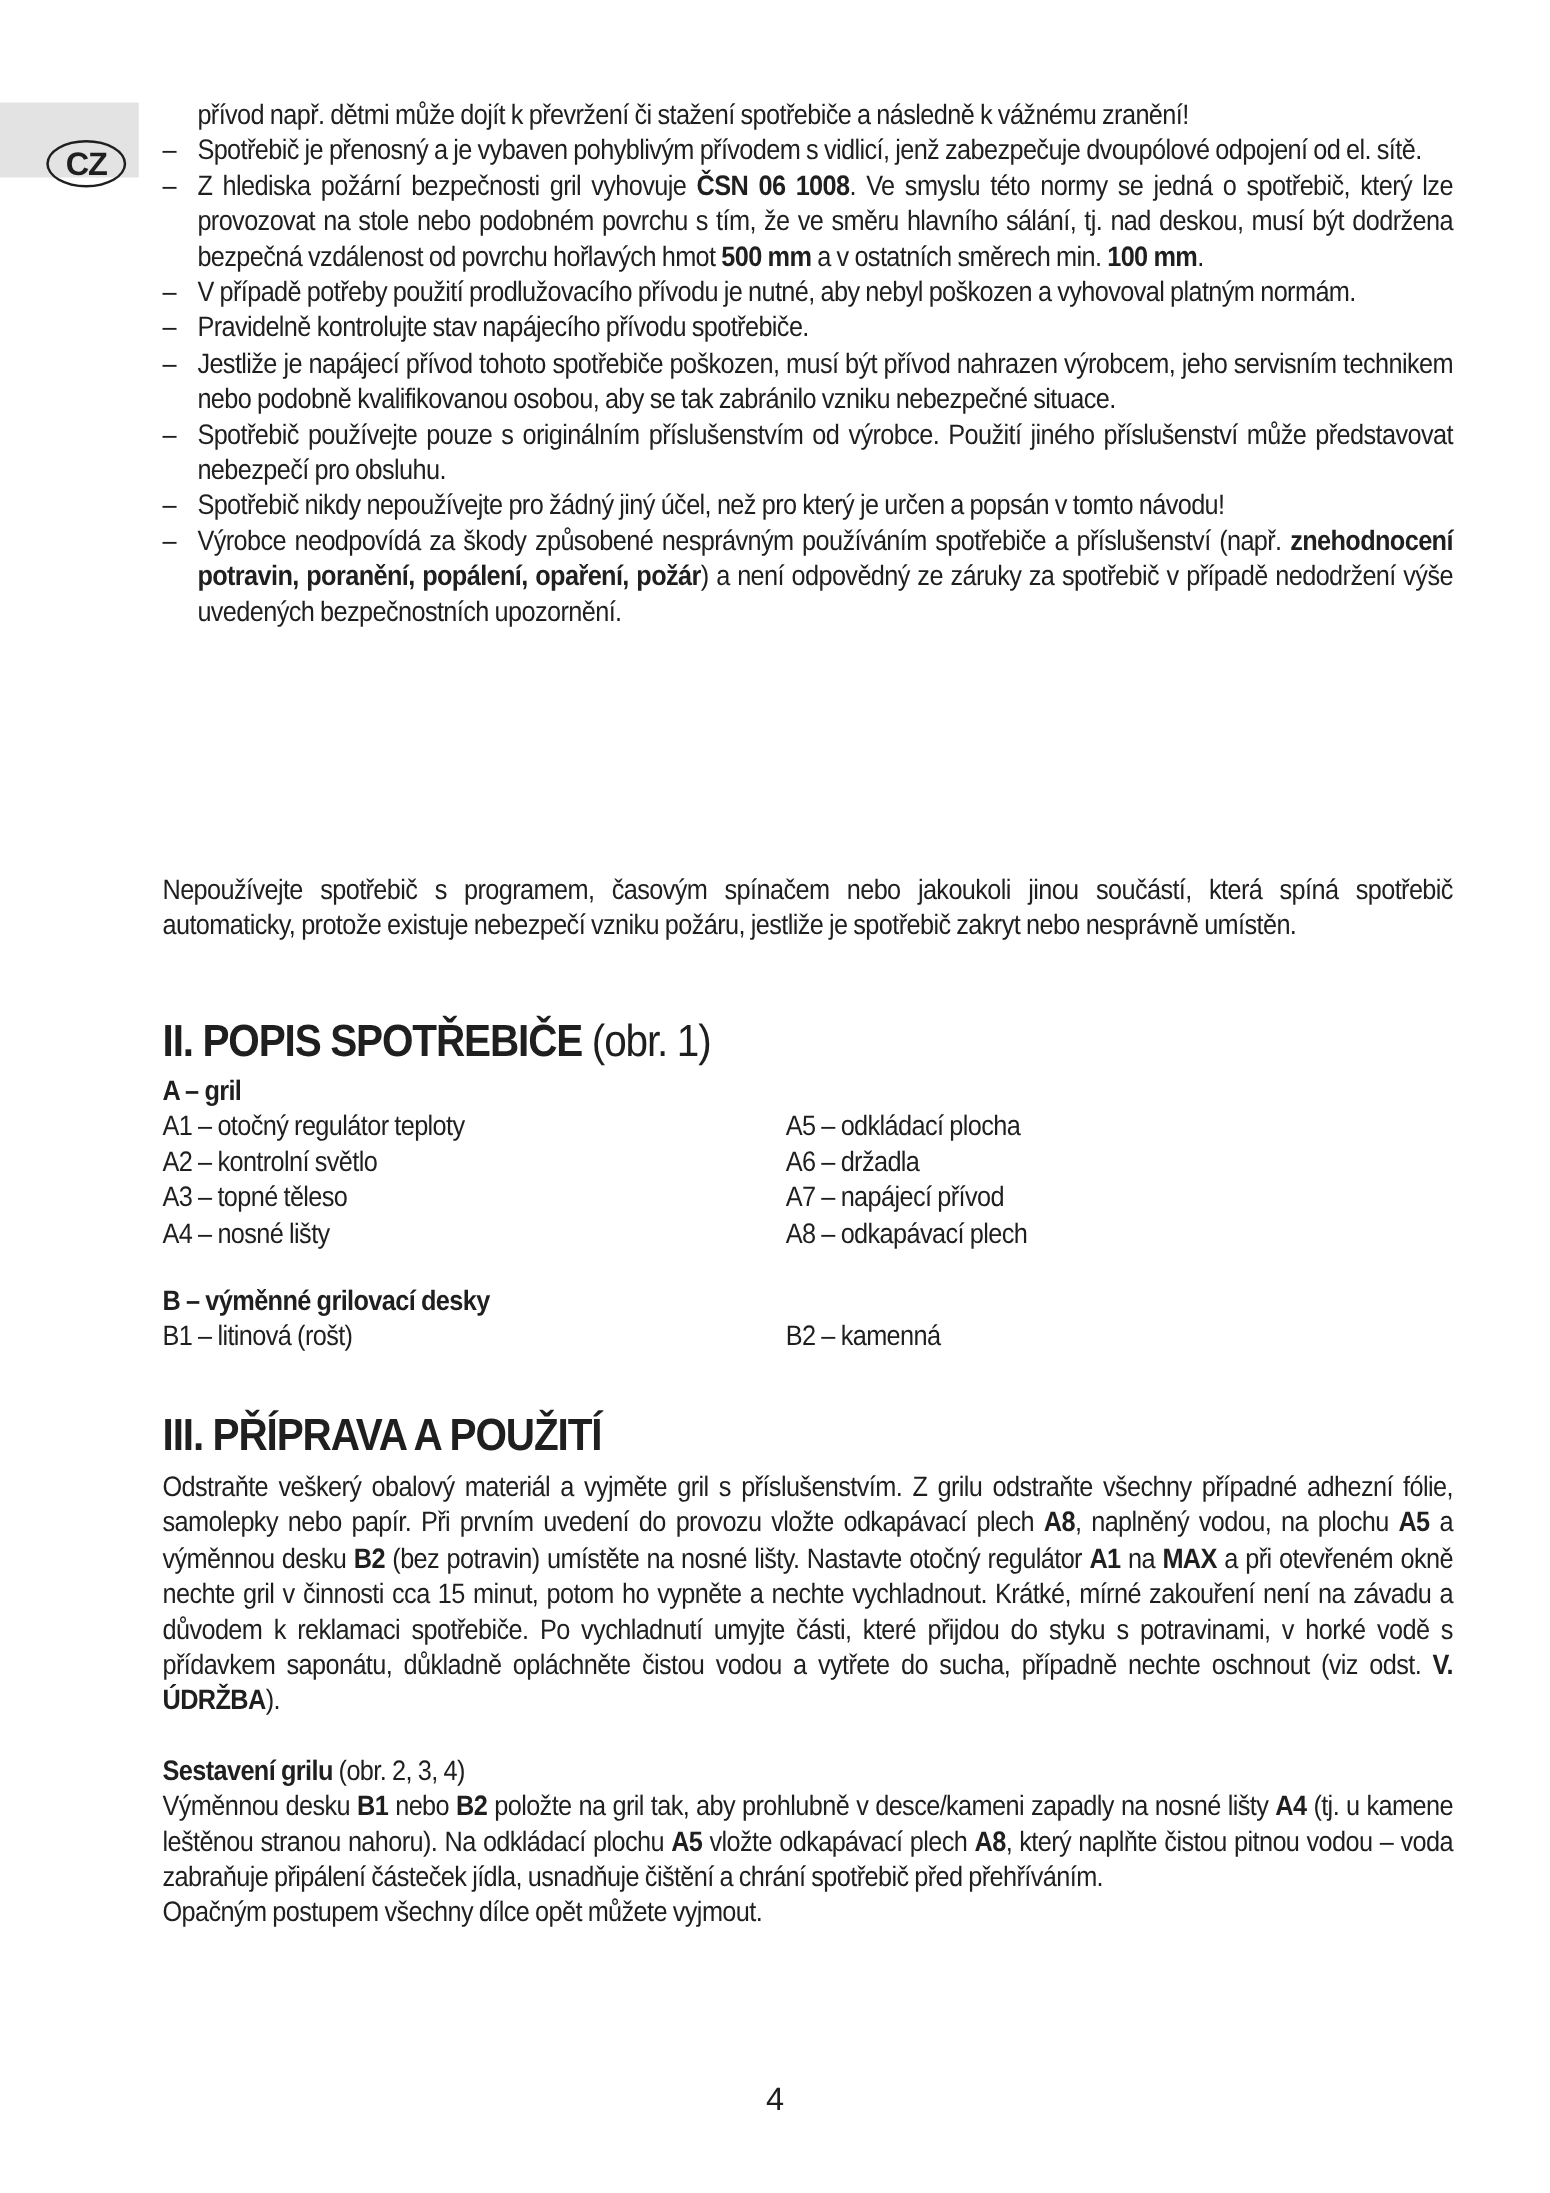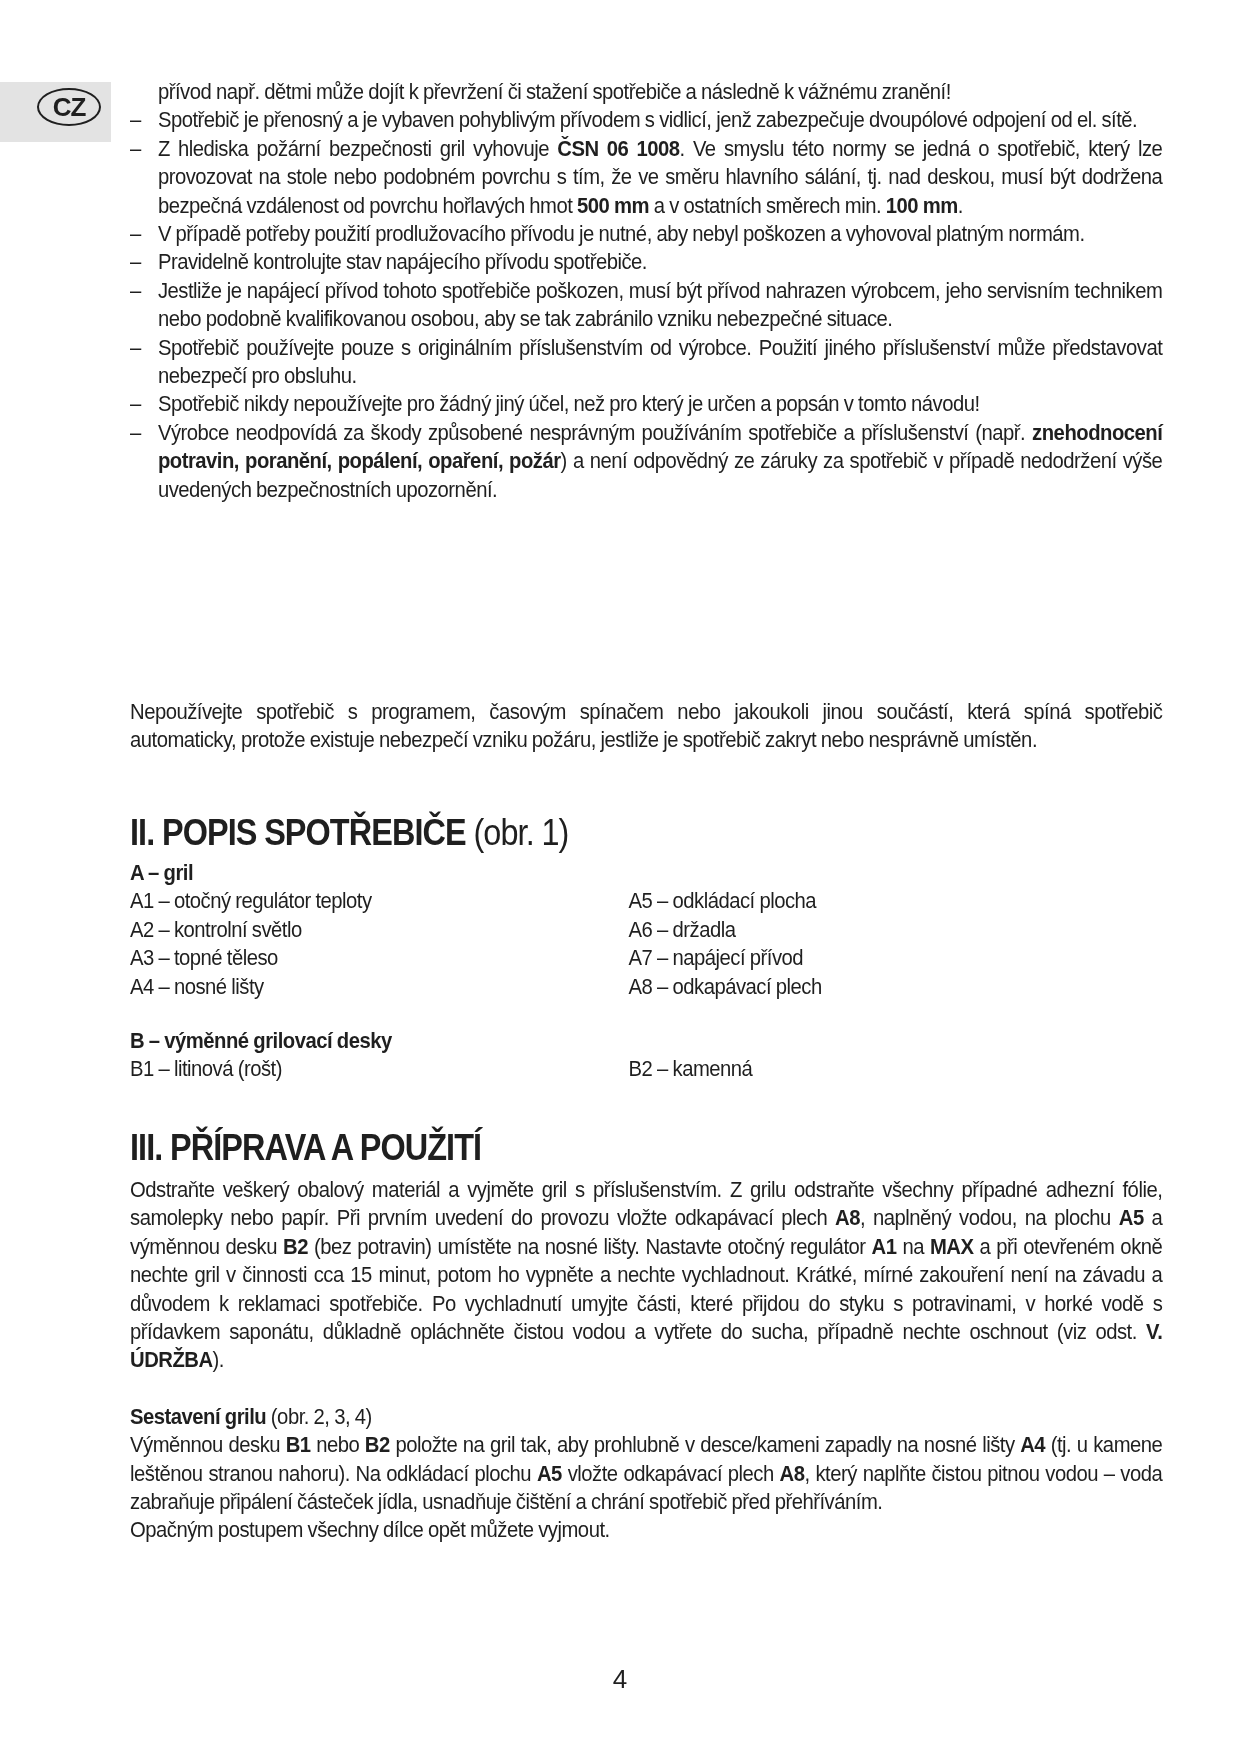--- a/index.html
+++ b/index.html
@@ -1,19 +1,19 @@
 <!DOCTYPE html>
 <html><head>
 <meta charset="utf-8">
 <style>
   html, body { margin: 0; padding: 0; background: #ffffff; }
   body { width: 1240px; height: 1754px; position: relative; overflow: hidden;
          font-family: "Liberation Sans", sans-serif; color: #1f1f1f; }
   .lang-tab { position: absolute; left: 0; top: 82px; width: 111px; height: 60px; background: #e3e3e3; }
-  .lang-badge { position: absolute; left: 37px; top: 88px; width: 64px; height: 38px;
+  .lang-badge { position: absolute; left: 37px; top: 112px; width: 64px; height: 38px;
                 border: 2px solid #1f1f1f; border-radius: 50%; box-sizing: border-box;
                 font-size: 26px; font-weight: bold; text-align: center; line-height: 34px; letter-spacing: -1px; }
   ul.bullets { list-style: none; margin: 0; padding: 0; }
   ul.bullets li { position: relative; padding-left: 31px; text-align: justify; }
   ul.bullets li .dash { position: absolute; left: 0; top: 0; }
   .cont { padding-left: 31px; text-align: justify; }
   p { margin: 0; text-align: justify; }
   .block { position: absolute; left: 130px; width: 1147px; transform: scaleX(0.9); transform-origin: left top;
            font-size: 22.5px; line-height: 28.4px; letter-spacing: -0.55px; word-spacing: -0.5px; }
   h2 { margin: 0; font-size: 36px; font-weight: bold; letter-spacing: -1px; line-height: 40px; }

